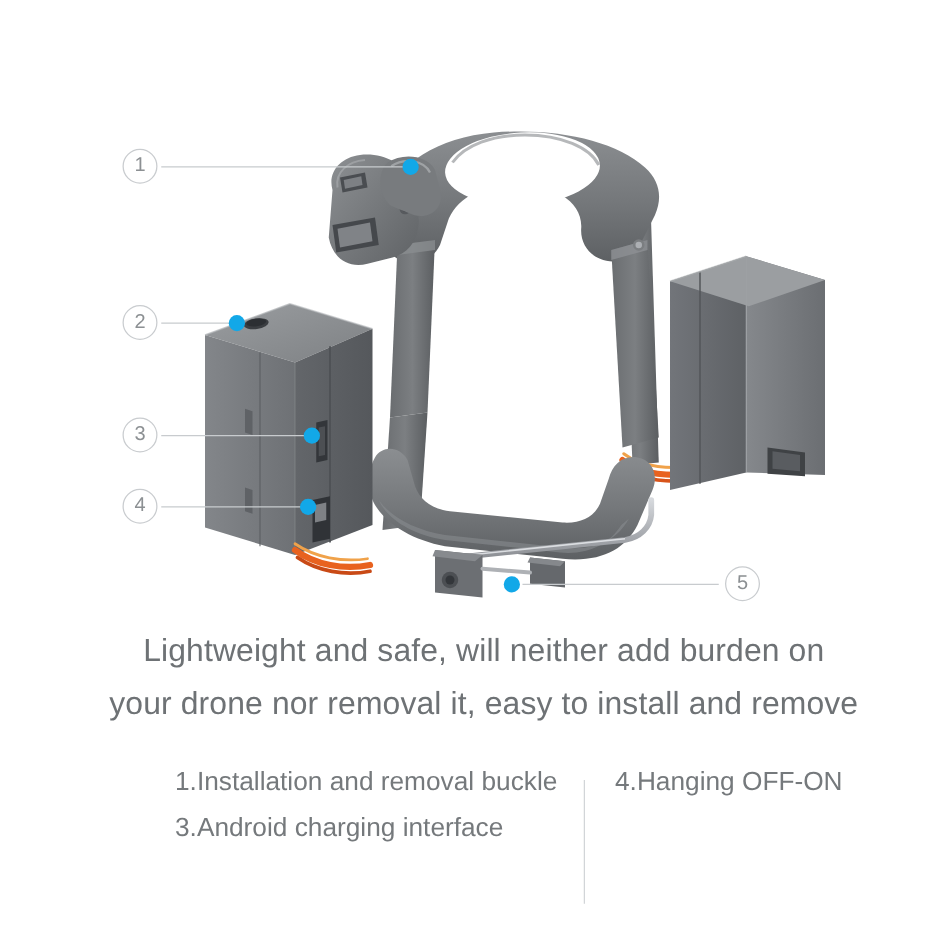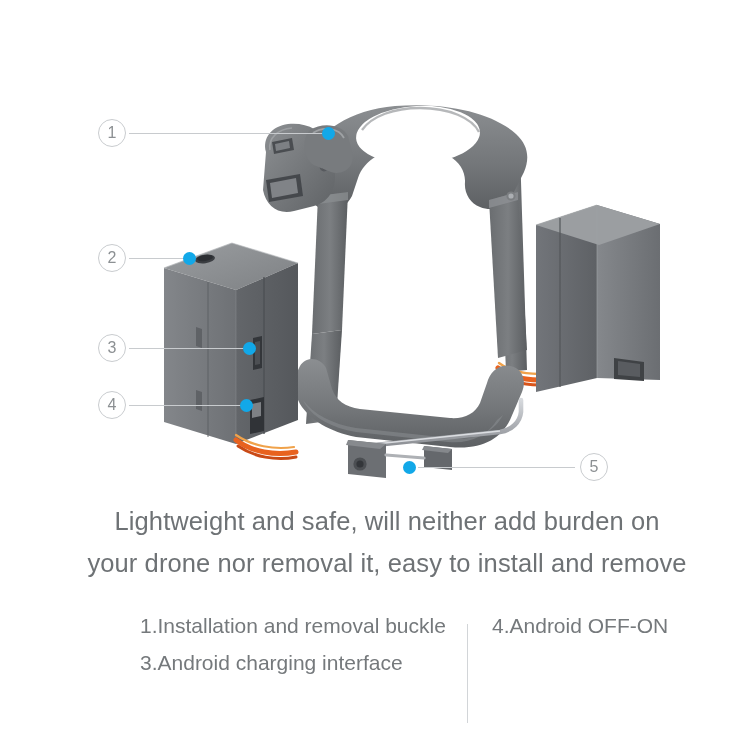--- a/index.html
+++ b/index.html
@@ -372,17 +372,17 @@
     </div>
     <div class="legend-item">
       <span class="legend-num">3.</span><span>Android charging interface</span>
     </div>
   </div>
 
   <div id="legend-divider"></div>
 
   <div class="legend-col" id="legend-col-right">
     <div class="legend-item">
-      <span class="legend-num">4.</span><span>Android OFF-ON</span>
+      <span class="legend-num">4.</span><span>Hanging OFF-ON</span>
     </div>
   </div>
 
 </div>
 
 </body></html>

